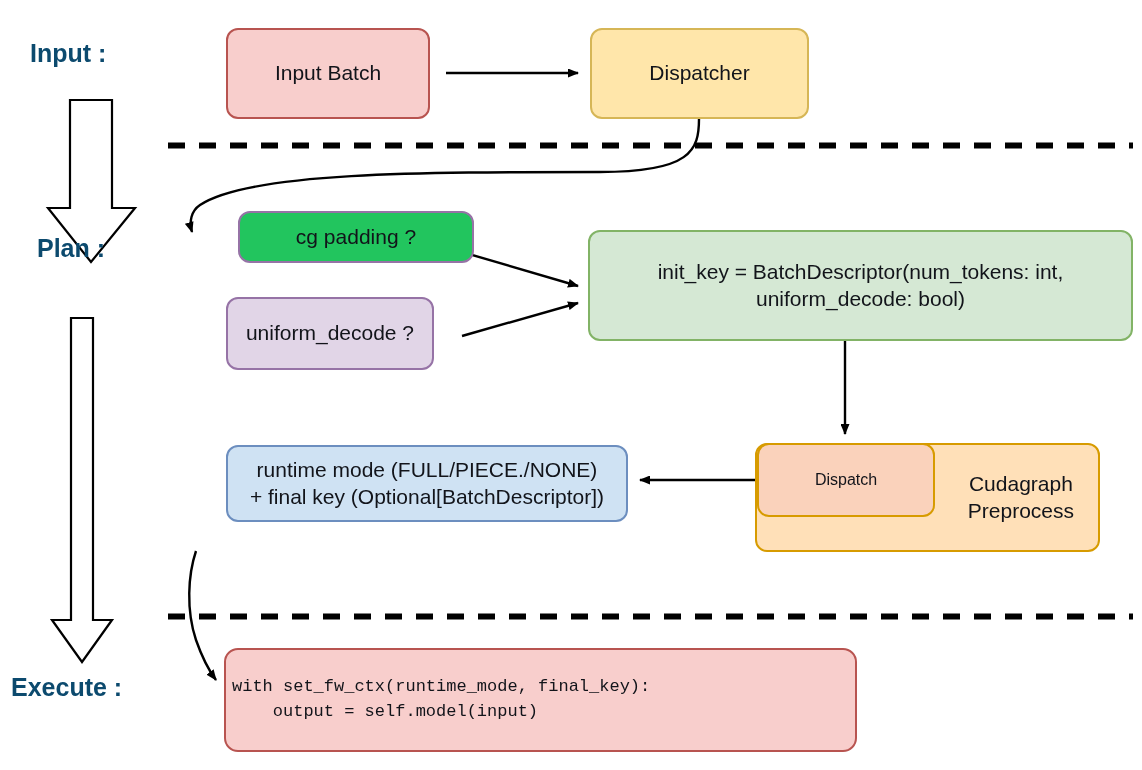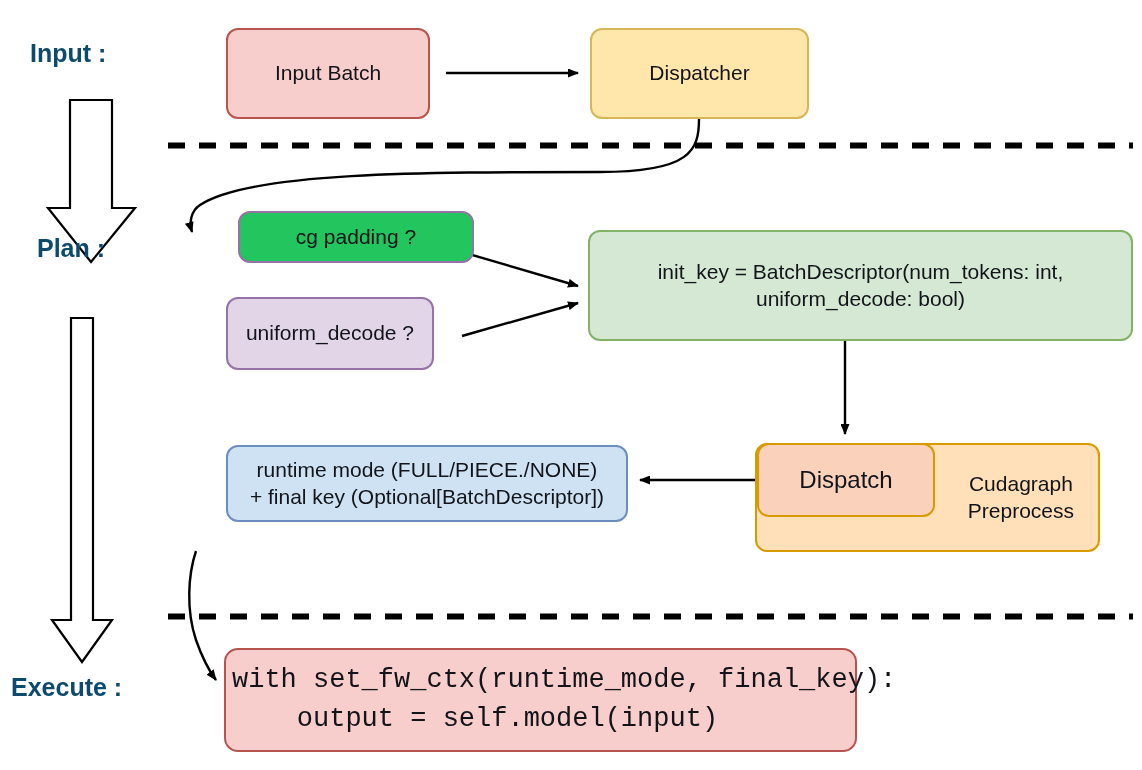--- a/index.html
+++ b/index.html
@@ -41,21 +41,21 @@
     border-width: 2px;
     border-style: solid;
     font-family: "Liberation Sans", sans-serif;
     font-size: 21px;
     color: #12141a;
     line-height: 1.25;
     z-index: 2;
   }
   .node.code {
     font-family: "Liberation Mono", monospace;
-    font-size: 27px;
+    font-size: 17px;
     justify-content: flex-start;
     text-align: left;
     white-space: pre;
     padding-left: 6px;
     line-height: 1.45;
   }
   .node-n-input-batch {
     left: 226px; top: 28px; width: 204px; height: 91px;
     background: #f8cecc; border-color: #b85450;
   }
@@ -83,21 +83,21 @@
     left: 755px; top: 443px; width: 345px; height: 109px;
     background: #ffe0b8; border-color: #d79b00;
     justify-content: flex-end;
     padding-right: 24px;
     z-index: 2;
   }
   .node-n-dispatch {
     left: 757px; top: 443px; width: 178px; height: 74px;
     background: #fad2bb; border-color: #d79b00;
     z-index: 3;
-    font-size: 24px;
+    font-size: 16px;
   }
   .node-n-exec-code {
     left: 224px; top: 648px; width: 633px; height: 104px;
     background: #f8cecc; border-color: #b85450;
     border-radius: 14px;
     padding-left: 10px;
   }
   .label-input { left: 30px; top: 39px; }
   .label-plan  { left: 37px; top: 234px; }
   .label-execute { left: 11px; top: 673px; }

